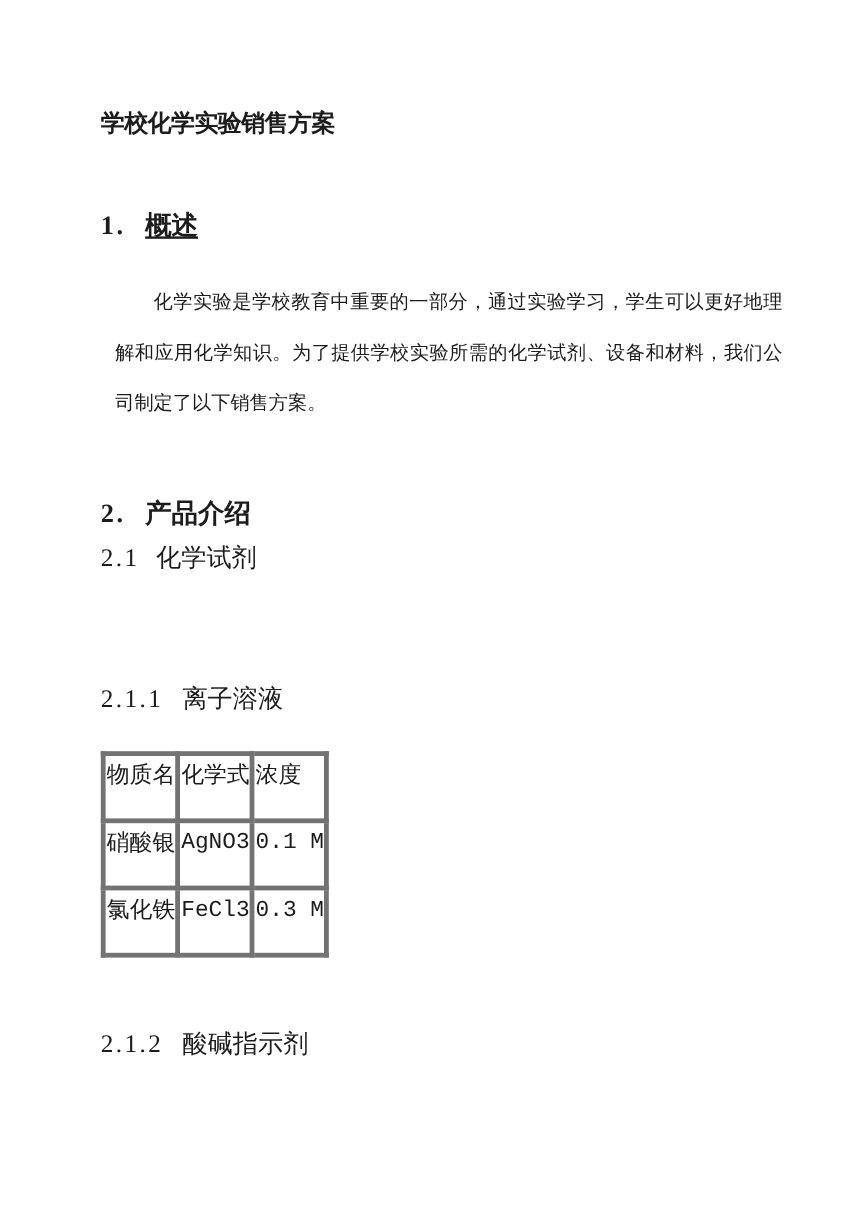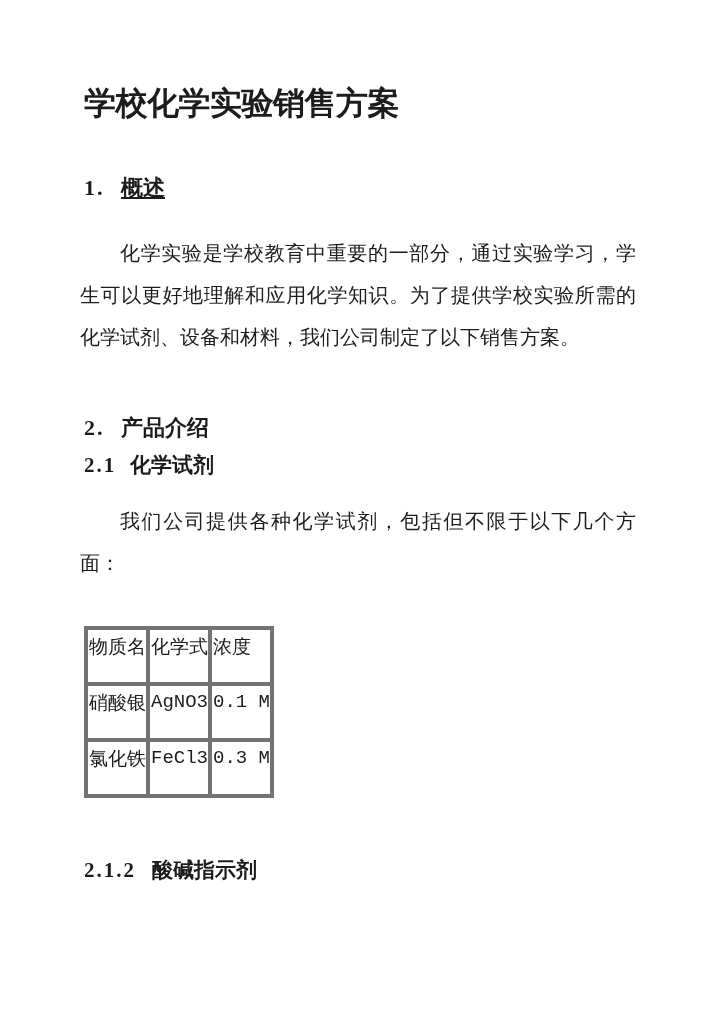--- a/index.html
+++ b/index.html
@@ -11,43 +11,43 @@
     background: #ffffff;
     color: #1c1c1c;
     font-family: "Liberation Serif", "DejaVu Serif", serif;
     overflow: hidden;
     margin: 0 auto;
   }
   .abs { position: absolute; }
 
   .doc-title {
     left: 84px; top: 82px;
-    font-size: 32px; font-weight: bold;
+    font-size: 20px; font-weight: bold;
     line-height: 42px; letter-spacing: -0.5px;
     white-space: nowrap;
   }
 
   .h-sec {
     left: 84px;
     font-size: 22px; font-weight: bold;
     line-height: 32px; white-space: nowrap;
   }
   .h-sub {
     left: 84px;
-    font-size: 21px; font-weight: bold;
+    font-size: 21px; font-weight: normal;
     line-height: 30px; white-space: nowrap;
   }
   .hnum { display: inline-block; letter-spacing: 2px; vertical-align: bottom; }
   .hnum-w1 { width: 37px; }
   .hnum-w2 { width: 46px; }
   .hnum-w3 { width: 68px; }
 
   .para {
-    left: 80px; width: 556px;
-    font-size: 20px; line-height: 42px;
+    left: 96px; width: 556px;
+    font-size: 16px; line-height: 42px;
     text-align: justify; text-indent: 2em;
   }
   .top-title   { top: 82px; }
   .top-h1      { top: 172px; text-decoration: underline; }
   .top-para1   { top: 232px; }
   .top-h2      { top: 384px; margin-top: 28px; }
   .top-h21     { top: 450px; }
   .top-para2   { top: 500px; }
   .top-h211    { top: 567px; }
   .top-h212    { top: 855px; }
@@ -90,22 +90,24 @@
   <div class="abs para top-para1">化学实验是学校教育中重要的一部分，通过实验学习，学生可以更好地理解和应用化学知识。为了提供学校实验所需的化学试剂、设备和材料，我们公司制定了以下销售方案。</div>
 
   <div class="abs h-sec top-h2">
     <span class="hnum hnum-w1">2.</span><span>产品介绍</span>
   </div>
 
   <div class="abs h-sub top-h21">
     <span class="hnum hnum-w2">2.1</span><span>化学试剂</span>
   </div>
 
-  <div class="abs para top-para2">我们公司提供各种化学试剂，包括但不限于以下几个方面：</div>
 
+  <div class="abs h-sub top-h211">
+    <span class="hnum hnum-w3">2.1.1</span><span>离子溶液</span>
+  </div>
 
   <table class="ion-table">
     <tbody>
       <tr>
         <td class="col-substance">物质名</td>
         <td class="col-formula">化学式</td>
         <td class="col-conc">浓度</td>
       </tr>
       <tr>
         <td class="col-substance">硝酸银</td>

